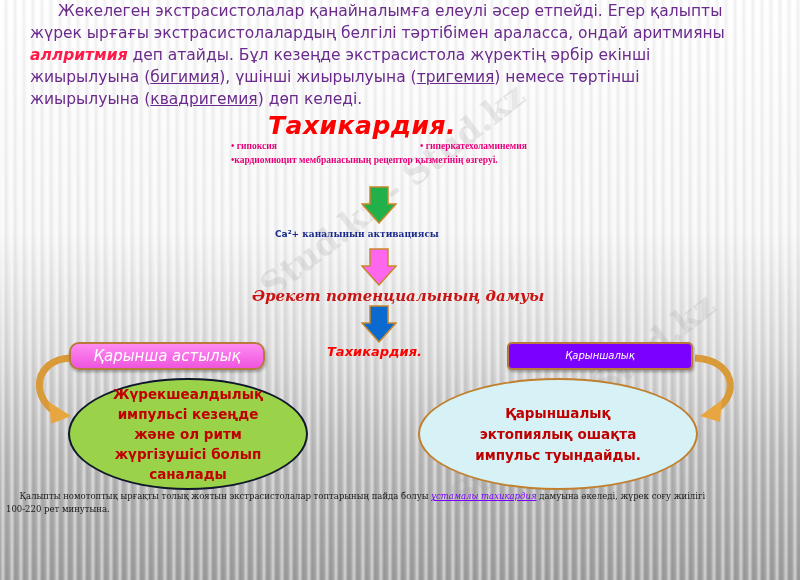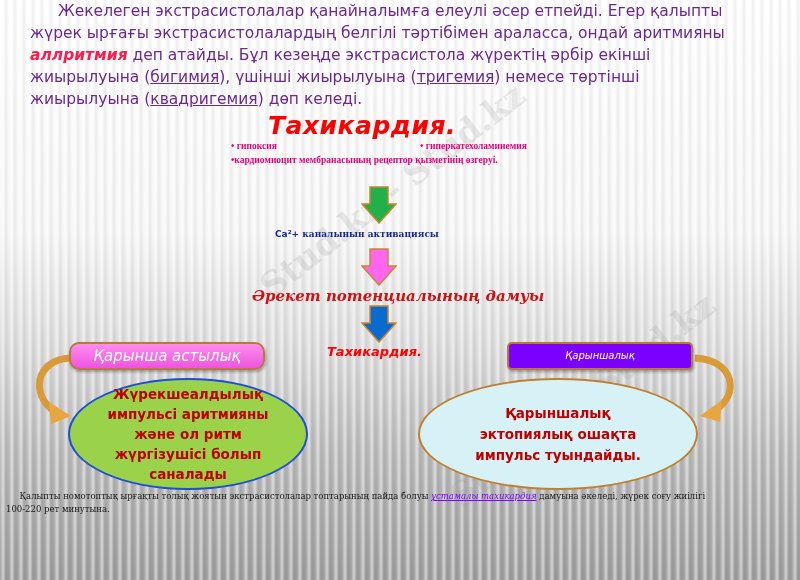--- a/index.html
+++ b/index.html
@@ -40,21 +40,21 @@
     box-shadow:1px 2px 3px rgba(0,0,0,0.3);
   }
   .lbl-right {
     left:507px; top:342px; width:186px; height:28px; border-radius:5px;
     background:#7a00ff; border:2px solid #b87a3a; box-sizing:border-box;
     color:#ffffff; font-size:10px; font-style:italic; text-align:center; line-height:24px;
     box-shadow:1px 2px 3px rgba(0,0,0,0.3);
   }
   .ell-left {
     left:68px; top:378px; width:240px; height:112px; border-radius:50%;
-    background:#9ad24a; border:2px solid #1d4ed8; box-sizing:border-box;
+    background:#9ad24a; border:2px solid #0f172a; box-sizing:border-box;
     display:flex; align-items:center; justify-content:center; text-align:center;
     color:#c00000; font-weight:bold; font-size:13.5px; line-height:20px;
   }
   .ell-right {
     left:418px; top:378px; width:280px; height:112px; border-radius:50%;
     background:#d6f2f6; border:2px solid #c08030; box-sizing:border-box;
     display:flex; align-items:center; justify-content:center; text-align:center;
     color:#c00000; font-weight:bold; font-size:13.5px; line-height:21px;
   }
   .footer {
@@ -113,21 +113,21 @@
   <path d="M5,8 C45,10 50,45 25,60" fill="none" stroke="#d99a3a" stroke-width="7"></path>
   <polygon points="32,50 10,66 30,72" fill="#e8a640"></polygon>
 </svg>
 
 <div class="abs lbl-left">Қарынша астылық</div>
 <div class="abs lbl-right">Қарыншалық</div>
 
 <div class="abs ell-left">
   <div>
     <div>Жүрекшеалдылық</div>
-    <div>импульсі аритмияны</div>
+    <div>импульсі кезеңде</div>
     <div>және ол ритм</div>
     <div>жүргізушісі болып</div>
     <div>саналады</div>
   </div>
 </div>
 <div class="abs ell-right">
   <div>
     <div>Қарыншалық</div>
     <div>эктопиялық ошақта</div>
     <div>импульс туындайды.</div>

